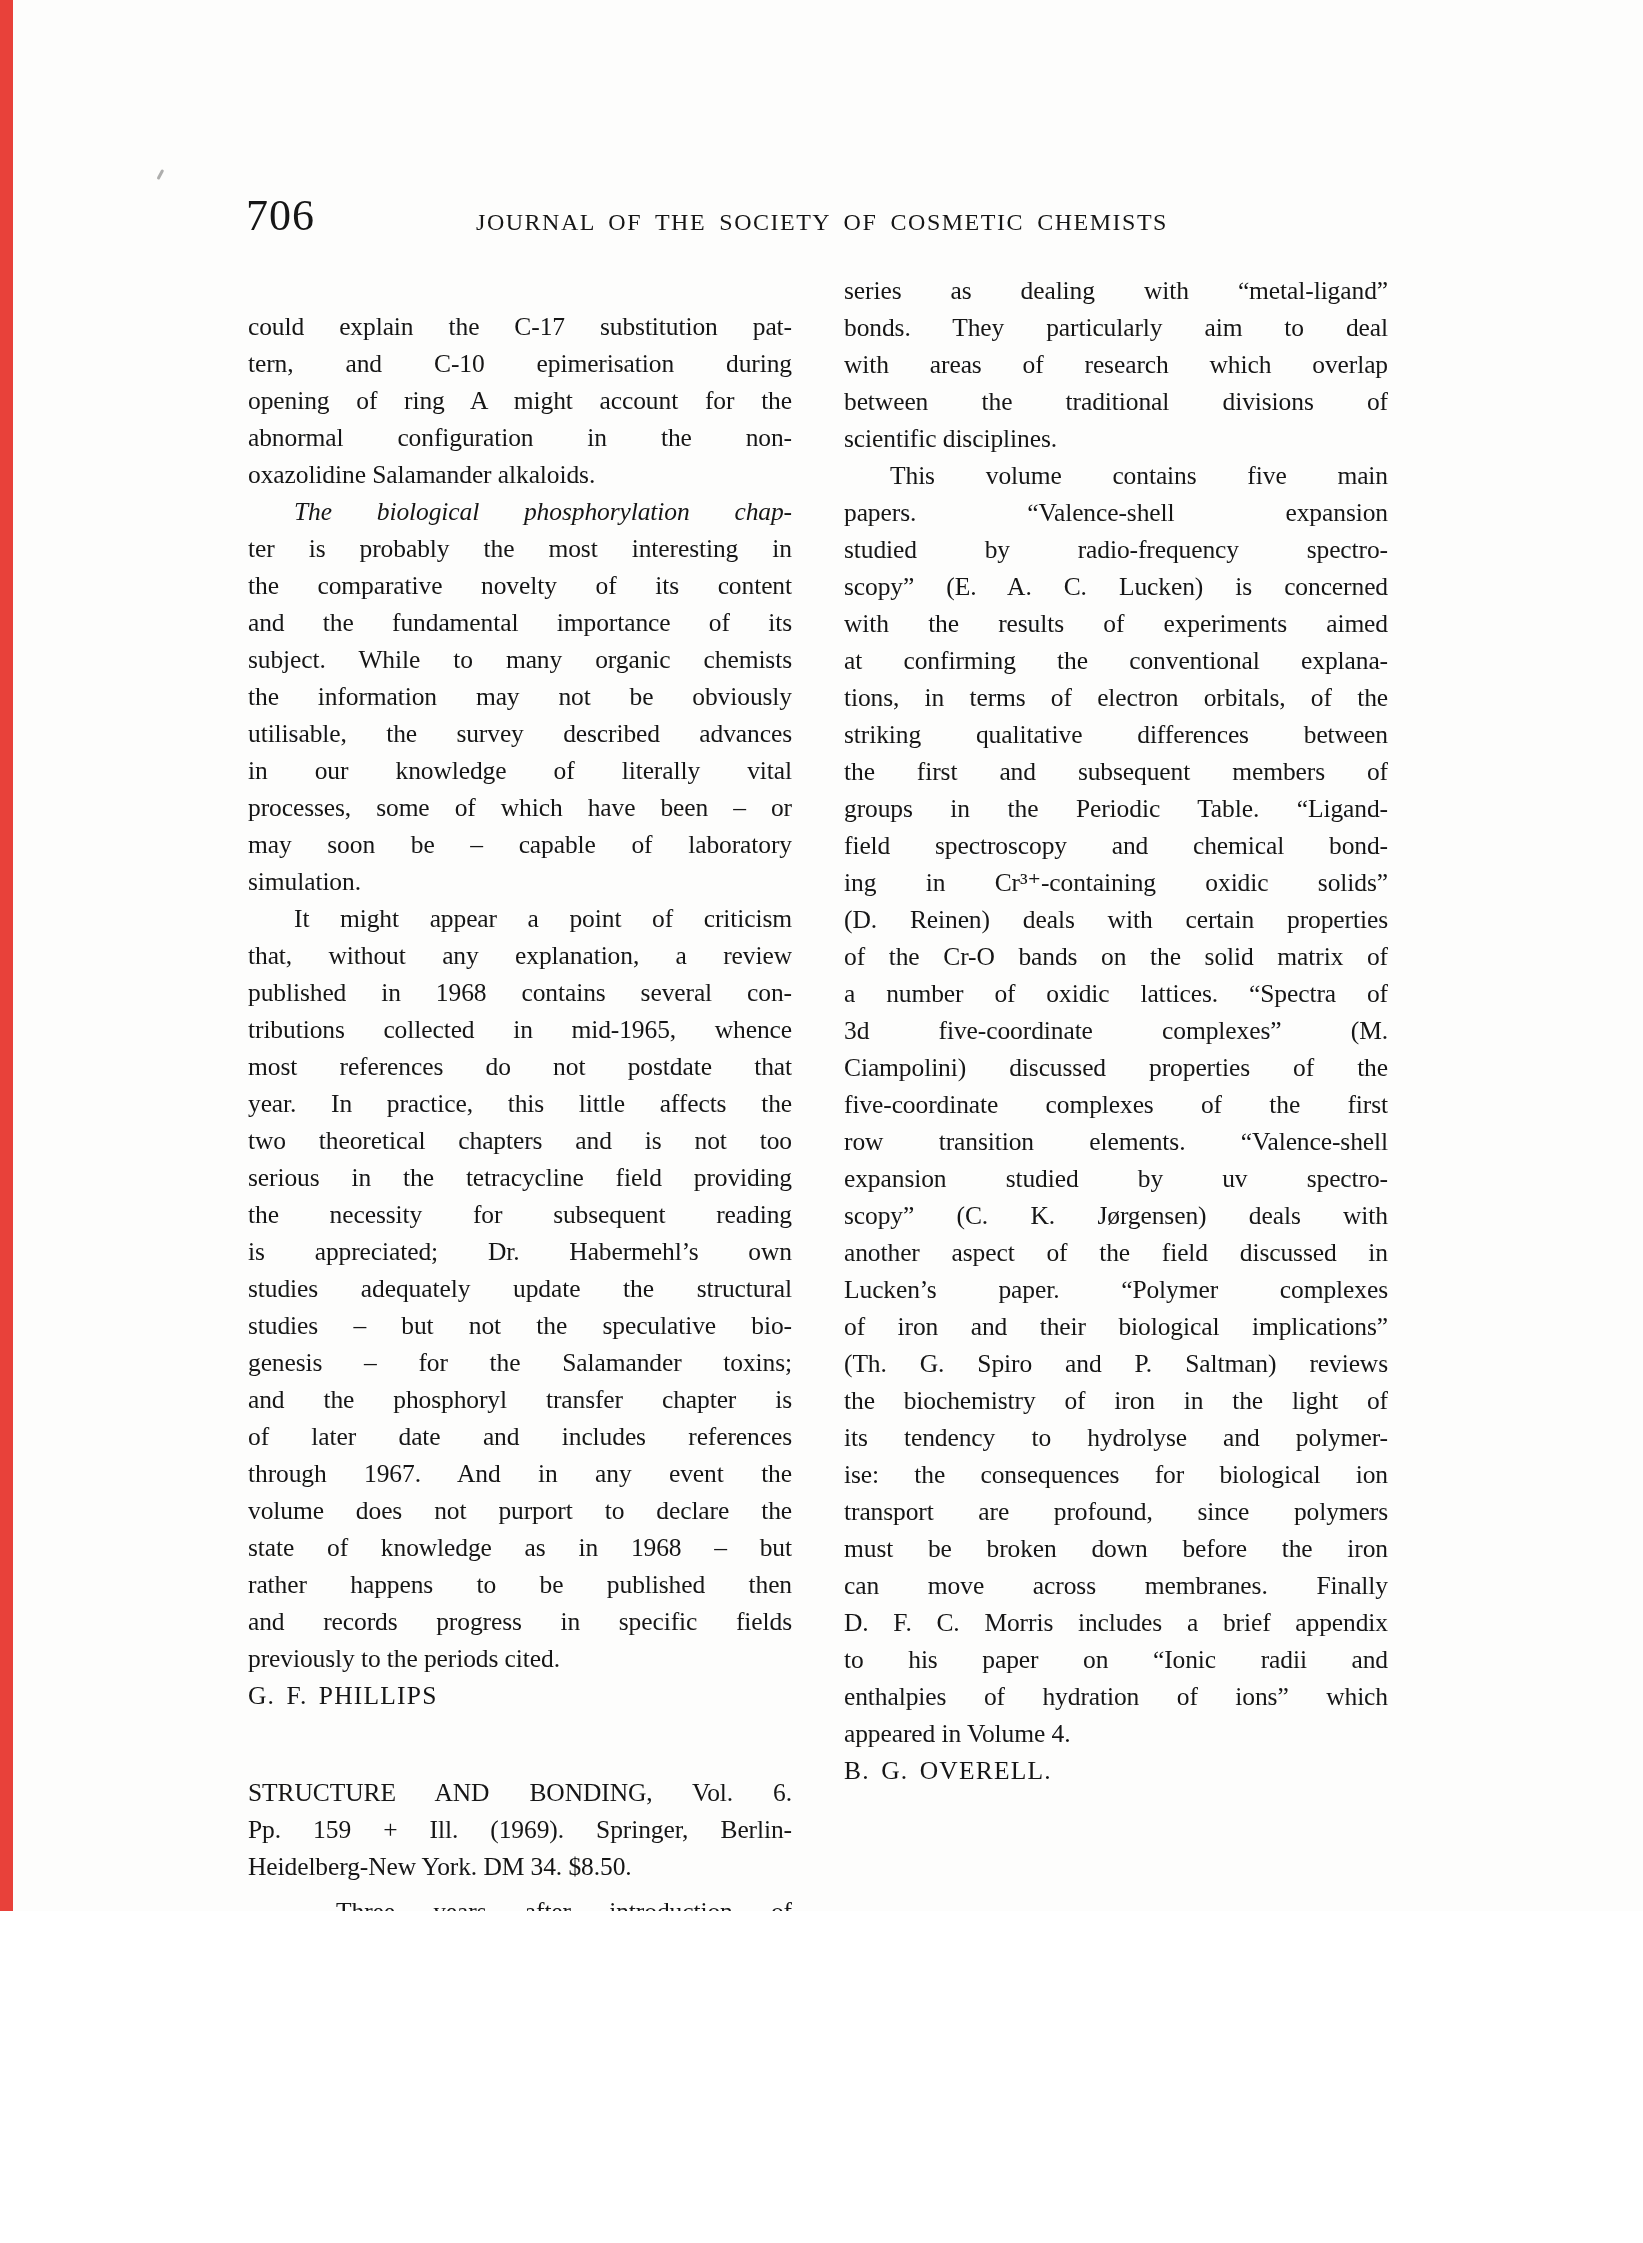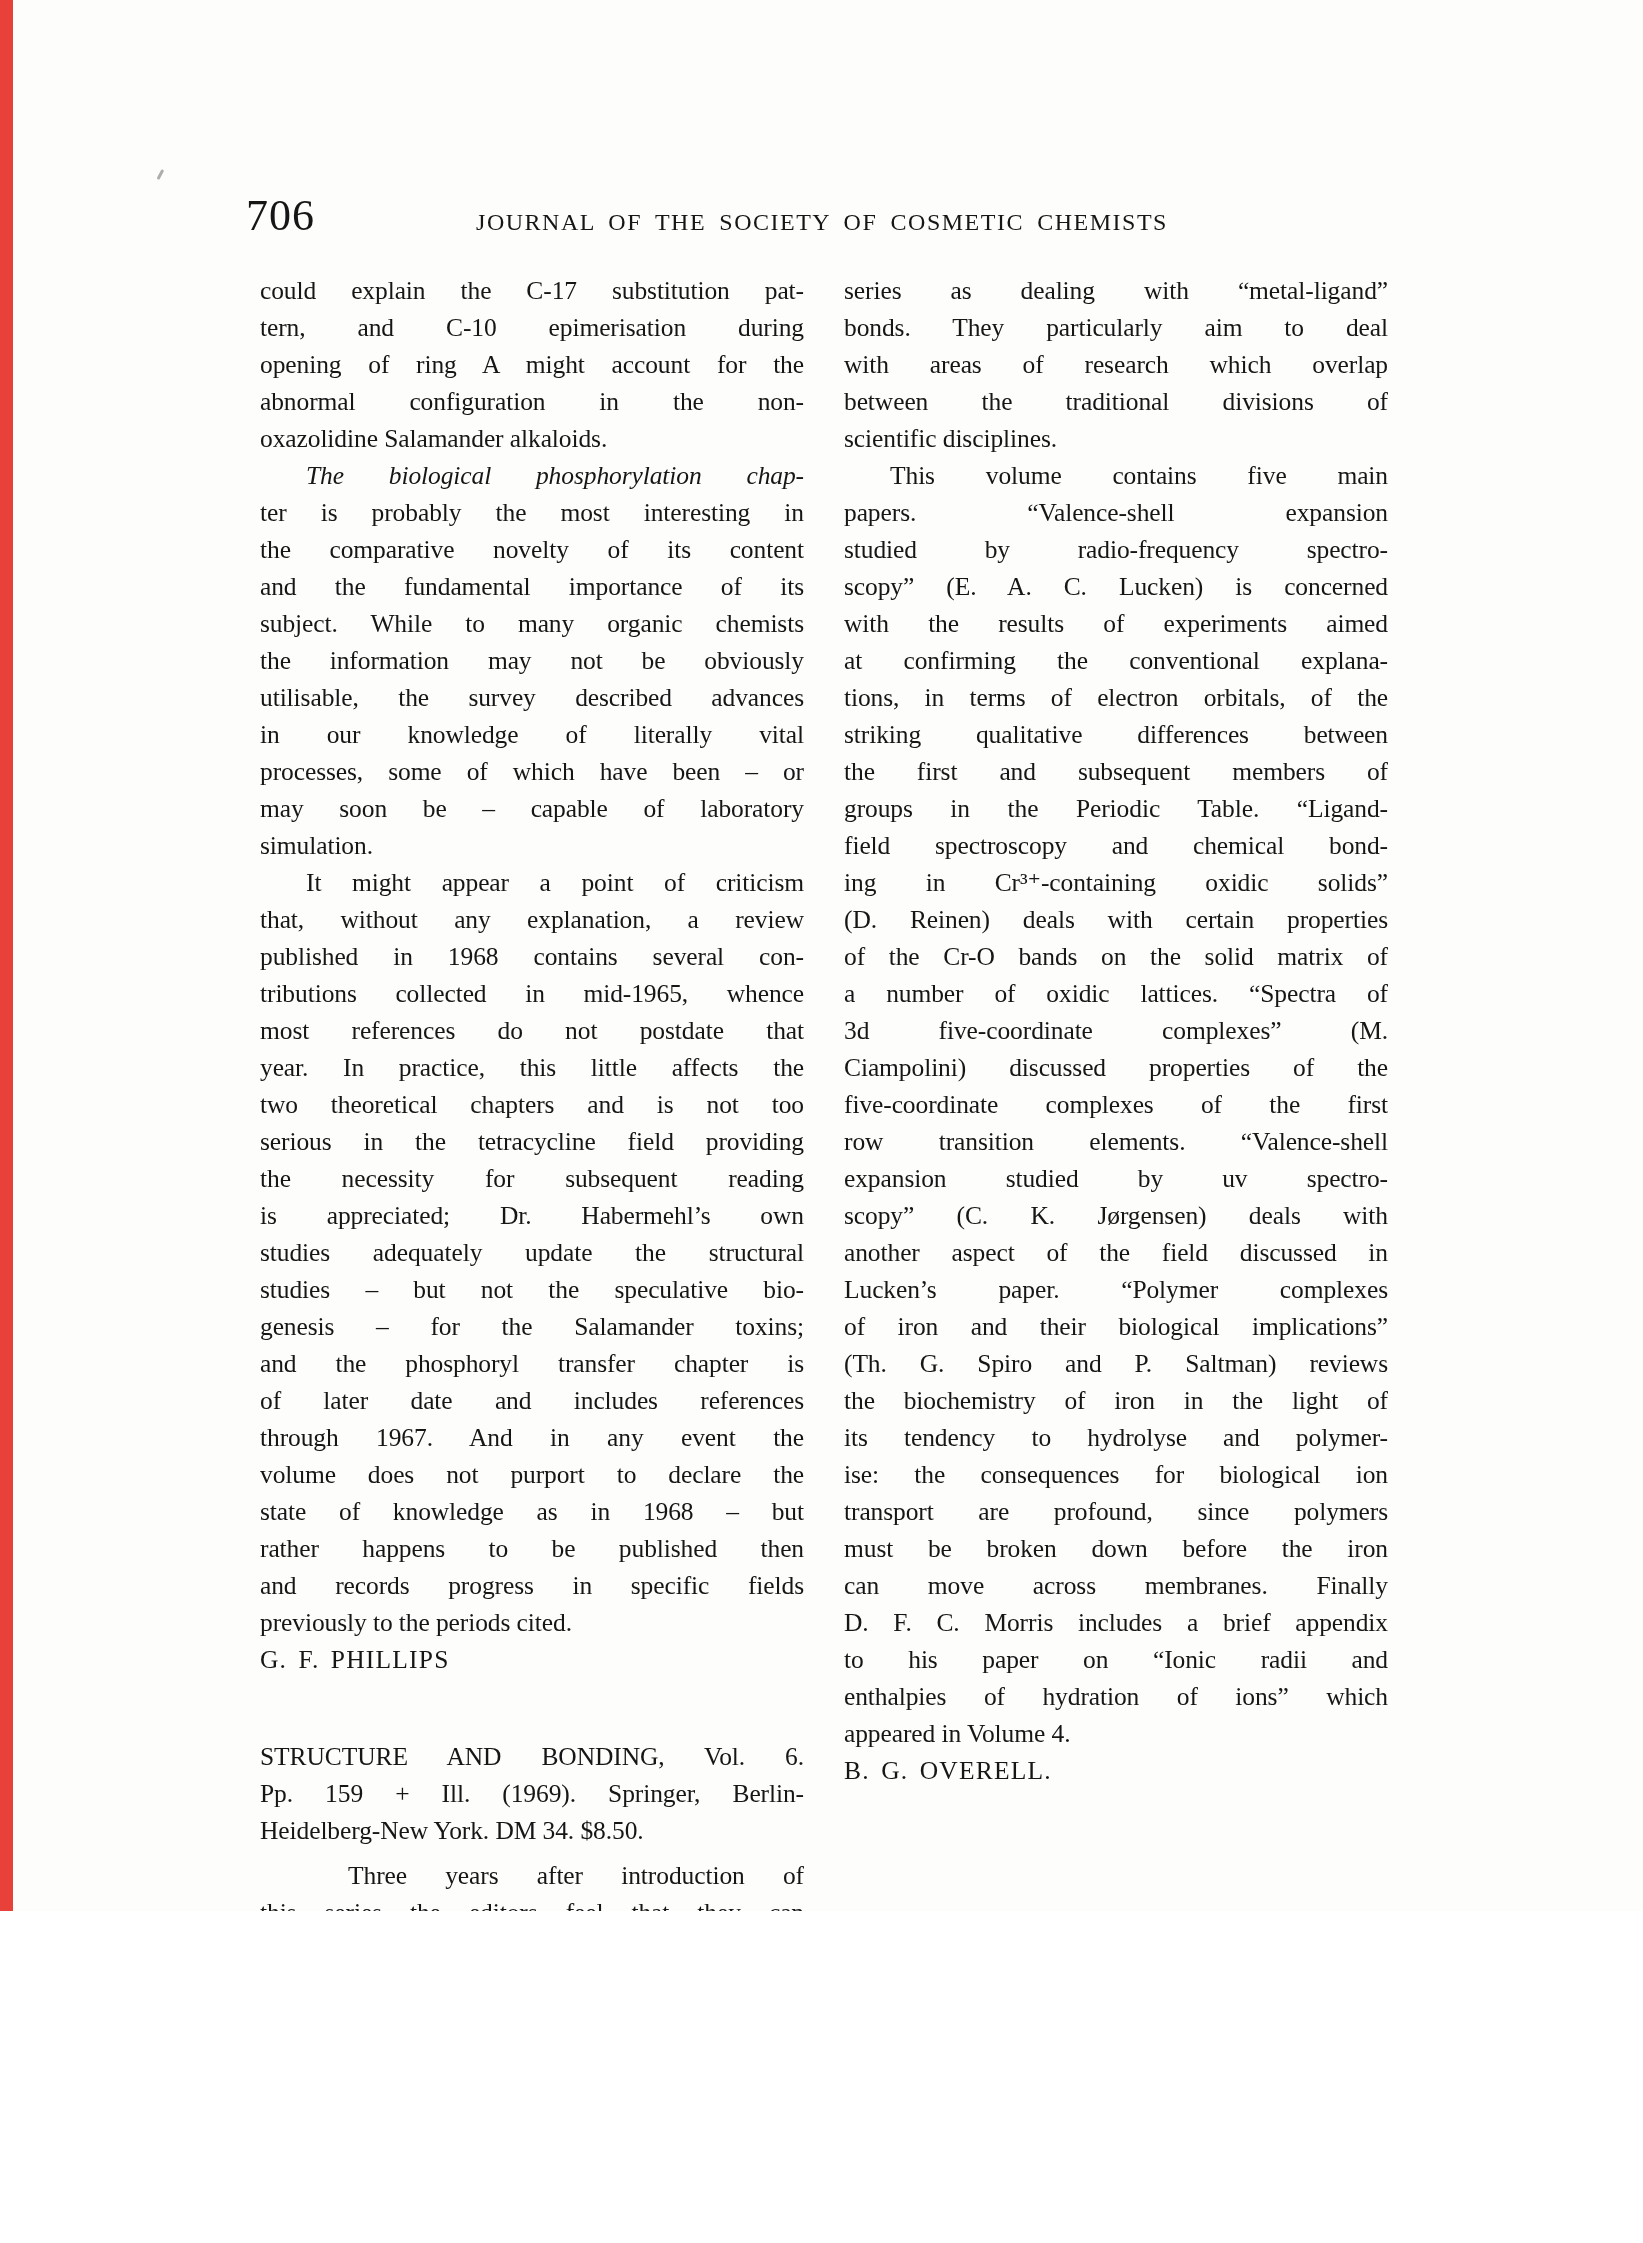--- a/index.html
+++ b/index.html
@@ -9,21 +9,21 @@
     font-family:"Liberation Serif","DejaVu Serif",serif;
     color:#161616;
     -webkit-font-smoothing:antialiased;
   }
   .page{position:relative;width:1644px;height:1911px;background:#fdfdfc;overflow:hidden;}
   .edge{position:absolute;left:0;top:0;width:12.5px;height:2243px;}
   .speck{position:absolute;left:159px;top:169px;width:2.9px;height:10.6px;background:#9a9a98;transform:rotate(28deg);border-radius:1.9px;opacity:.8;}
   .pagenum{position:absolute;left:246px;top:194px;font-size:44px;line-height:44px;letter-spacing:1px;}
   .jtitle{position:absolute;left:0;right:0;top:207px;text-align:center;font-size:24px;line-height:31px;letter-spacing:1.5px;word-spacing:5.8px;}
   .col{position:absolute;top:272px;width:544px;font-size:25.5px;letter-spacing:-0.1px;}
-  .colL{left:260px;}
+  .colL{left:248px;margin-top:36px;}
   .colR{left:844px;}
   .ln{height:37px;line-height:37px;overflow:hidden;}
   .ln.just{text-align:justify;text-align-last:justify;}
   .ln.last{text-align:left;}
   .ln.sig{text-align:left;letter-spacing:1.2px;word-spacing:3.8px;}
 </style>
 </head>
 <body>
 
 <div class="page">

